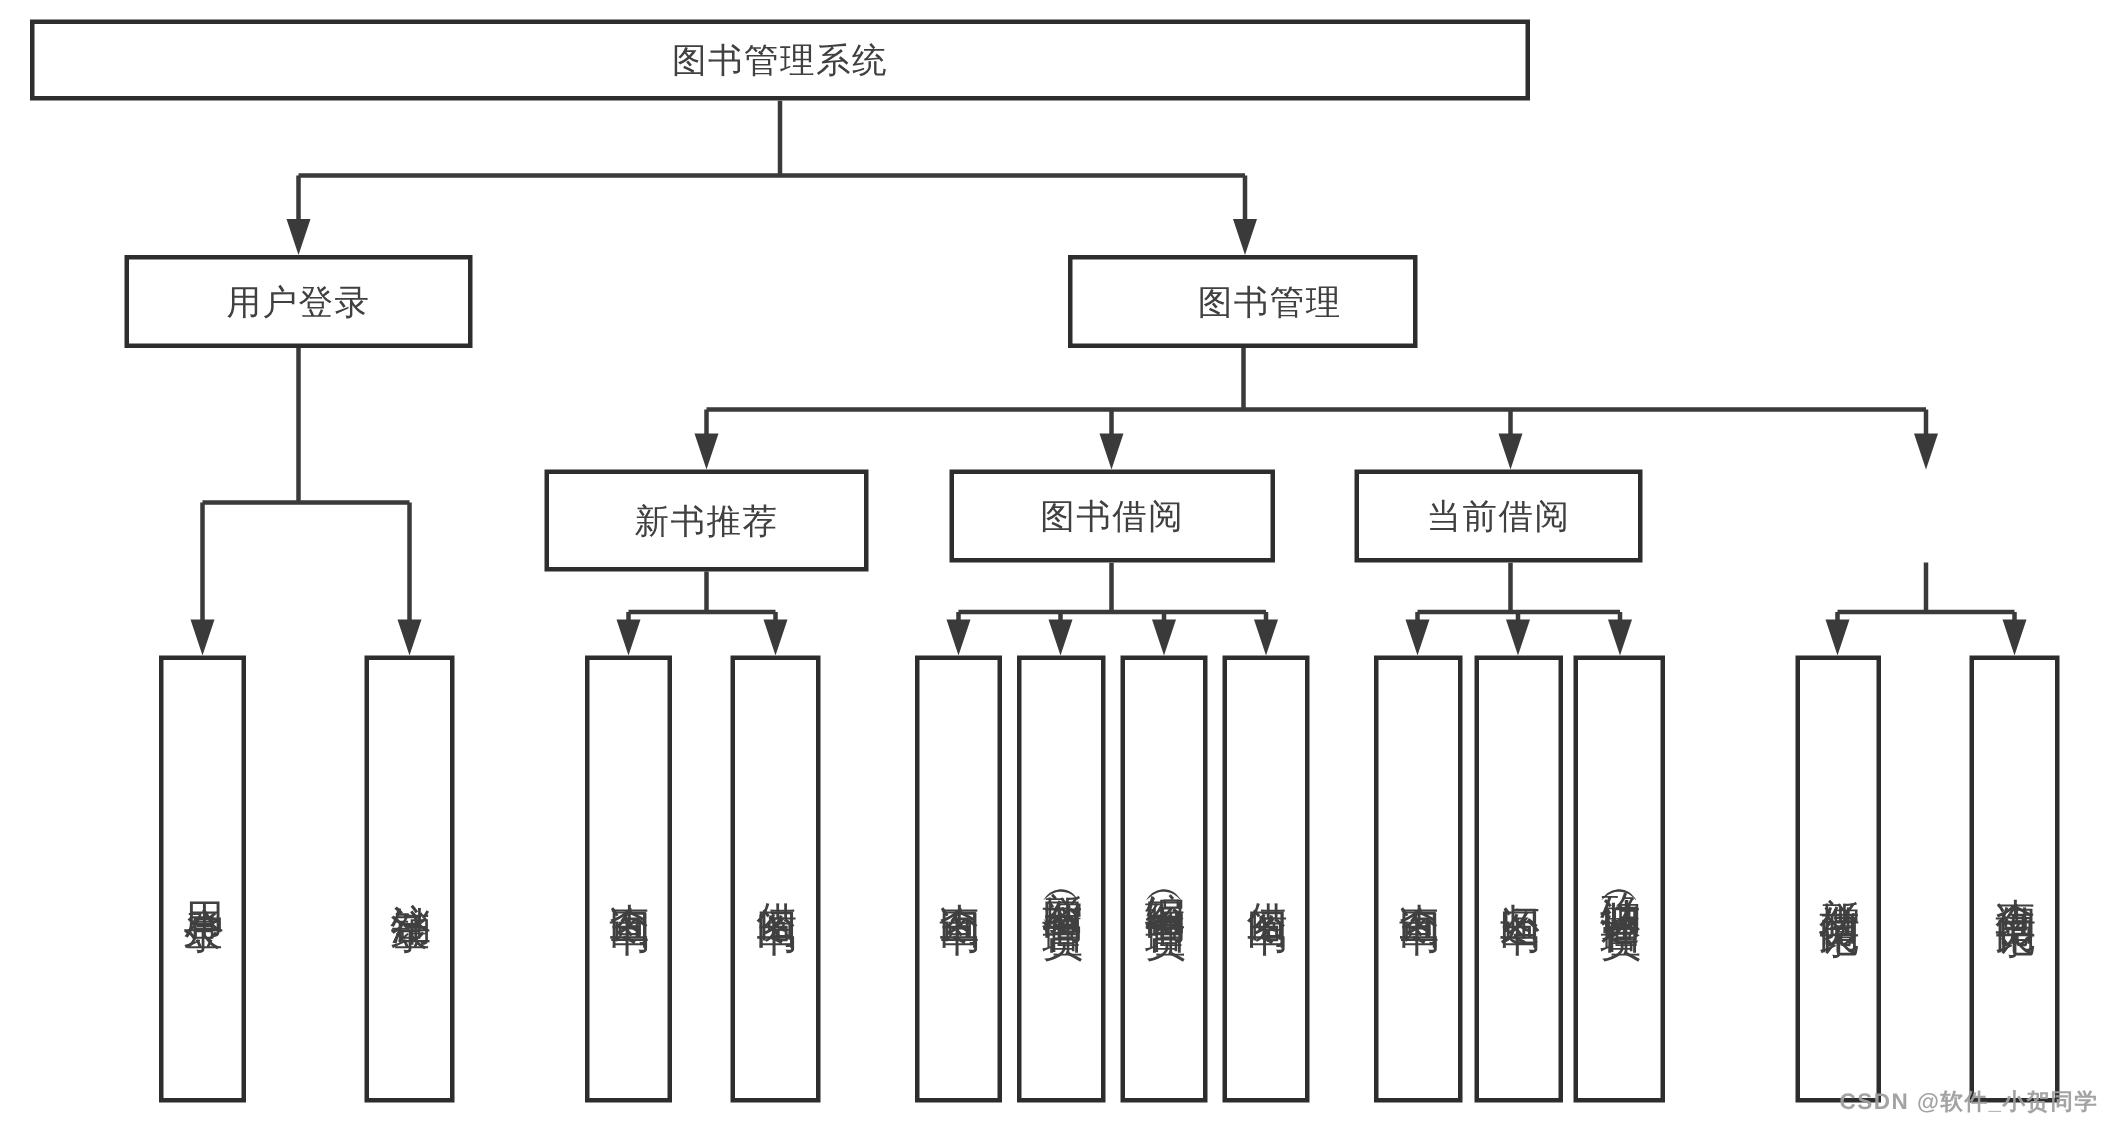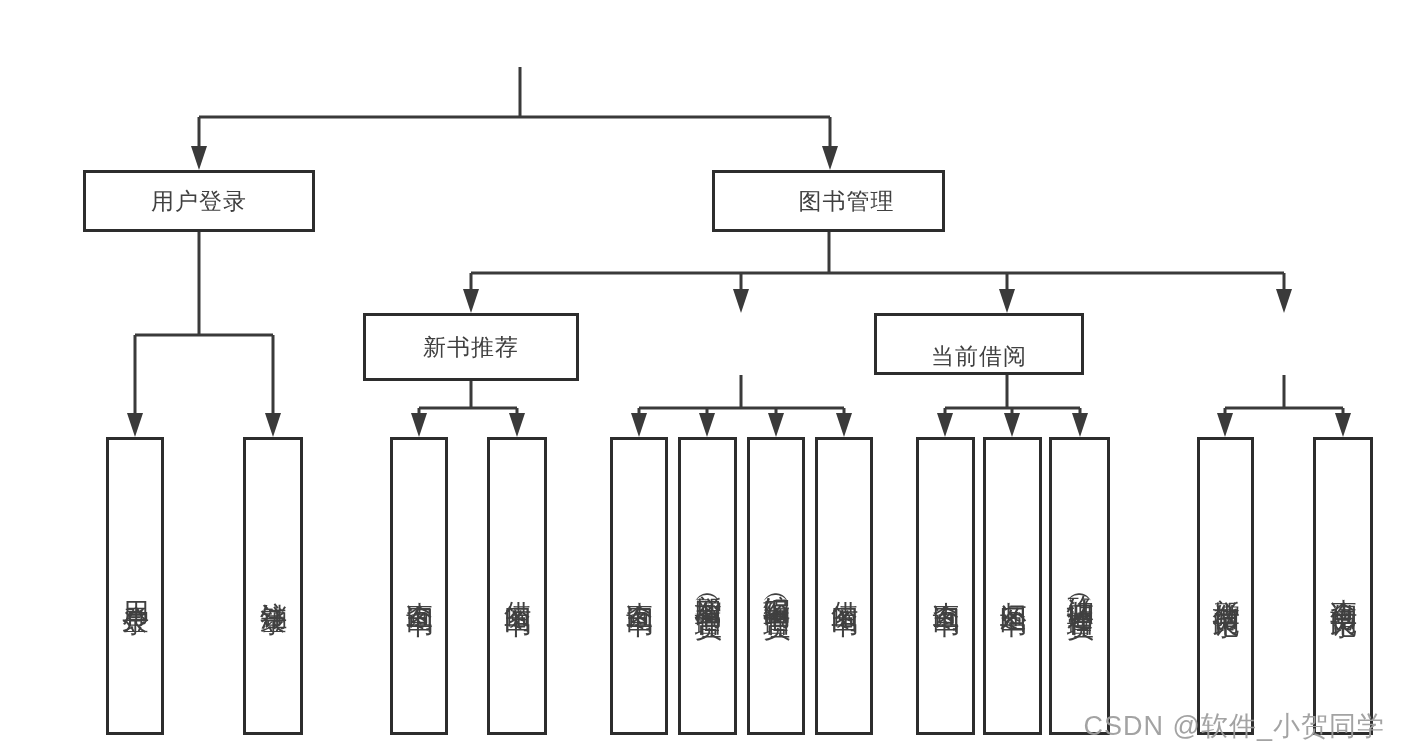--- a/index.html
+++ b/index.html
@@ -12,22 +12,22 @@
     position:absolute;box-sizing:border-box;background:#ffffff;
     border:3px solid #2d2d2d;display:flex;align-items:center;justify-content:center;
     z-index:2;color:#404040;
   }
   .node-h{font-size:23px;letter-spacing:1px;}
   .node-v{font-size:27px;}
   .node-v span{
     writing-mode:vertical-rl;text-orientation:mixed;letter-spacing:3px;line-height:1.1;
   }
   #watermark{
-    position:absolute;right:20px;bottom:3px;z-index:10;
-    font-size:27px;color:rgba(158,158,158,0.95);letter-spacing:1px;white-space:nowrap;
+    position:absolute;right:6px;bottom:3px;z-index:10;
+    font-size:15px;color:rgba(158,158,158,0.95);letter-spacing:1px;white-space:nowrap;font-weight:bold;
   }
 </style>
 </head>
 <body>
 
 <div id="stage">
 
   <svg id="connectors" width="1405" height="747" viewBox="0 0 1405 747">
     <g stroke="#3a3a3a" stroke-width="3" fill="none">
 
@@ -68,32 +68,38 @@
 
       <polygon points="937,413 953,413 945,437"></polygon>
       <polygon points="1004,413 1020,413 1012,437"></polygon>
       <polygon points="1072,413 1088,413 1080,437"></polygon>
 
       <polygon points="1217,413 1233,413 1225,437"></polygon>
       <polygon points="1335,413 1351,413 1343,437"></polygon>
     </g>
   </svg>
 
+  <div class="node node-h" style="left:20px;top:13px;width:1000px;height:54px;">
+    <span>图书管理系统</span>
+  </div>
 
   <div class="node node-h" style="left:83px;top:170px;width:232px;height:62px;">
     <span>用户登录</span>
   </div>
   <div class="node node-h" style="left:712px;top:170px;width:233px;height:62px;padding-left:36px;">
     <span>图书管理</span>
   </div>
 
   <div class="node node-h" style="left:363px;top:313px;width:216px;height:68px;">
     <span>新书推荐</span>
   </div>
-  <div class="node node-h" style="left:874px;top:313px;width:210px;height:62px;align-items:flex-end;">
+  <div class="node node-h" style="left:633px;top:313px;width:217px;height:62px;">
+    <span>图书借阅</span>
+  </div>
+  <div class="node node-h" style="left:903px;top:313px;width:192px;height:62px;">
     <span>当前借阅</span>
   </div>
 
   <div class="node node-v" style="left:106px;top:437px;width:58px;height:298px;">
     <span>用户登录</span>
   </div>
   <div class="node node-v" style="left:243px;top:437px;width:60px;height:298px;">
     <span>注销登录</span>
   </div>
 

